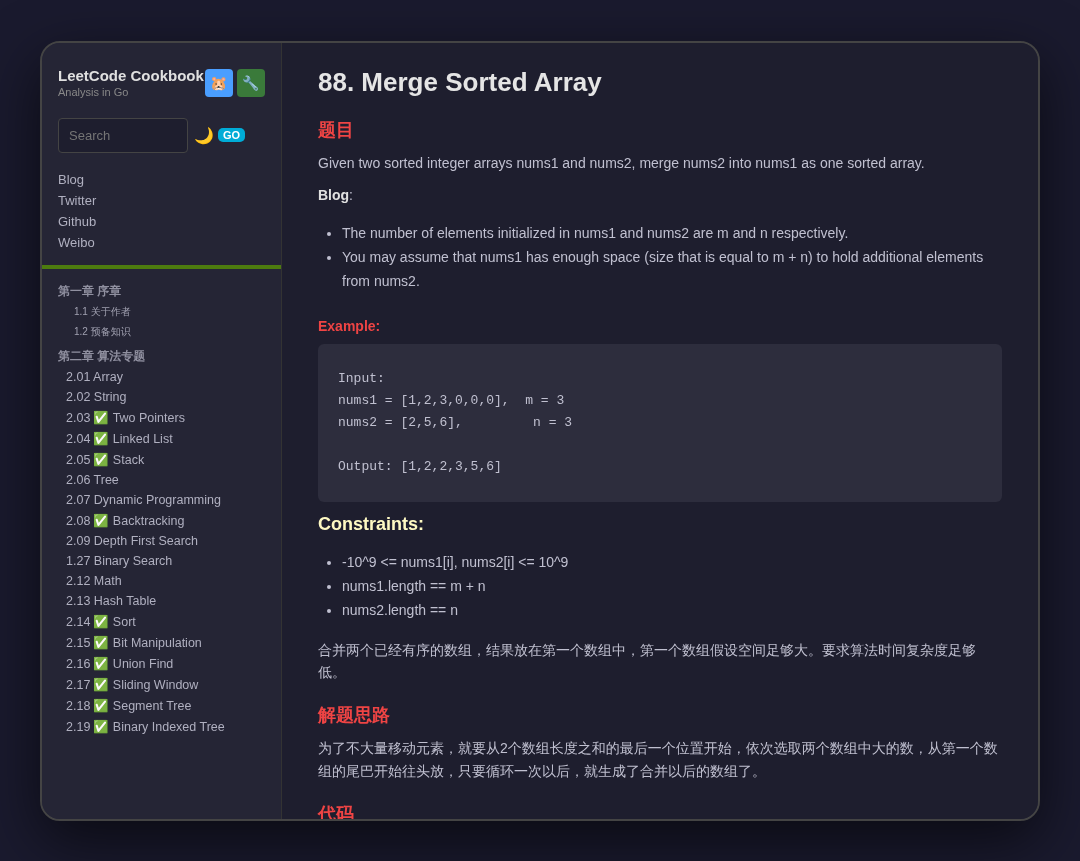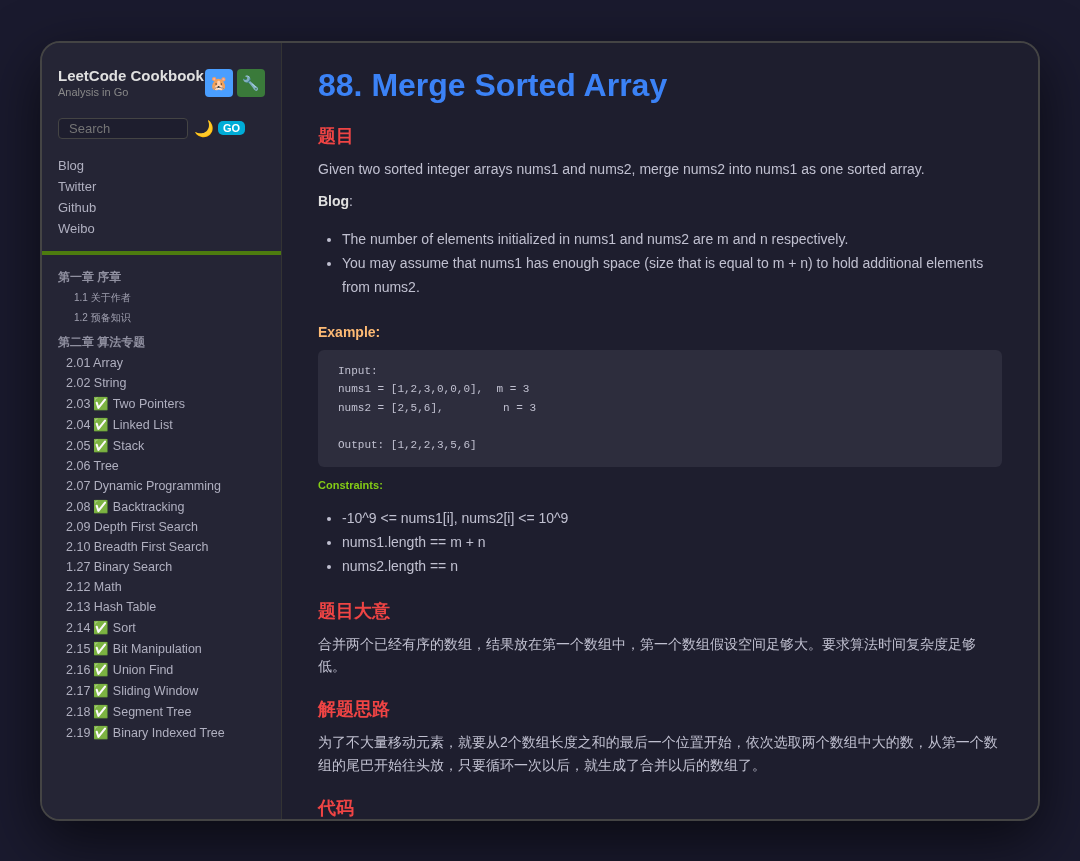--- a/index.html
+++ b/index.html
@@ -83,21 +83,21 @@
       padding: 8px 16px 12px;
       display: flex;
       align-items: center;
       gap: 6px;
     }
 
     .search-input {
       background: #1e1e2e;
       border: 1px solid #444;
       border-radius: 4px;
-      padding: 2px 10px;
+      padding: 9px 10px;
       color: #ccc;
       font-size: 13px;
       width: 130px;
       outline: none;
     }
 
     .search-icons {
       display: flex;
       gap: 4px;
       align-items: center;
@@ -161,23 +161,23 @@
       background: #1e1e2e;
       overflow-y: auto;
       padding: 24px 36px;
     }
 
     .main-content::-webkit-scrollbar { width: 6px; }
     .main-content::-webkit-scrollbar-track { background: #1e1e2e; }
     .main-content::-webkit-scrollbar-thumb { background: #555; border-radius: 3px; }
 
     .page-title {
-      font-size: 32px;
-      font-weight: 700;
-      color: #3b82f6;
+      font-size: 26px;
+      font-weight: 700;
+      color: #e5e5e5;
       margin-bottom: 20px;
     }
 
     .section-title {
       font-size: 18px;
       font-weight: 700;
       color: #ef4444;
       margin: 20px 0 10px;
     }
 
@@ -200,40 +200,40 @@
     }
 
     .bullet-list li {
       font-size: 14px;
       color: #c0c0d0;
       line-height: 1.7;
     }
 
     .example-label {
       font-weight: 700;
-      color: #fdba74;
+      color: #ef4444;
       font-size: 14px;
       margin: 24px 0 6px;
     }
 
     .code-block {
       background: #2d2d3d;
       border-radius: 6px;
-      padding: 12px 20px;
+      padding: 24px 20px;
       font-family: 'Courier New', monospace;
-      font-size: 11px;
+      font-size: 13px;
       color: #c0c0d0;
       margin: 10px 0;
       line-height: 1.7;
     }
 
     .constraints-label {
       font-weight: 700;
-      color: #84cc16;
-      font-size: 11px;
+      color: #fef9c3;
+      font-size: 18px;
       margin: 12px 0 6px;
     }
 
     .green-check { color: #4caf50; }
   </style>
 </head>
 <body>
 
 <div class="tablet-frame">
   <div class="tablet-inner">
@@ -277,21 +277,20 @@
         <div class="section-header">第二章 算法专题</div>
         <div class="sidebar-item">2.01 Array</div>
         <div class="sidebar-item">2.02 String</div>
         <div class="sidebar-item">2.03 <span class="green-check">✅</span> Two Pointers</div>
         <div class="sidebar-item">2.04 <span class="green-check">✅</span> Linked List</div>
         <div class="sidebar-item">2.05 <span class="green-check">✅</span> Stack</div>
         <div class="sidebar-item">2.06 Tree</div>
         <div class="sidebar-item">2.07 Dynamic Programming</div>
         <div class="sidebar-item">2.08 <span class="green-check">✅</span> Backtracking</div>
         <div class="sidebar-item">2.09 Depth First Search</div>
-        <div class="sidebar-item">2.10 Breadth First Search</div>
         <div class="sidebar-item">1.27 Binary Search</div>
         <div class="sidebar-item">2.12 Math</div>
         <div class="sidebar-item">2.13 Hash Table</div>
         <div class="sidebar-item">2.14 <span class="green-check">✅</span> Sort</div>
         <div class="sidebar-item">2.15 <span class="green-check">✅</span> Bit Manipulation</div>
         <div class="sidebar-item">2.16 <span class="green-check">✅</span> Union Find</div>
         <div class="sidebar-item">2.17 <span class="green-check">✅</span> Sliding Window</div>
         <div class="sidebar-item">2.18 <span class="green-check">✅</span> Segment Tree</div>
         <div class="sidebar-item">2.19 <span class="green-check">✅</span> Binary Indexed Tree</div>
       </div>
@@ -325,21 +324,20 @@
 
       <p class="constraints-label">
         <span>Constraints</span>:
       </p>
       <ul class="bullet-list">
         <li>-10^9 &lt;= nums1[i], nums2[i] &lt;= 10^9</li>
         <li>nums1.length == m + n</li>
         <li>nums2.length == n</li>
       </ul>
 
-      <h2 class="section-title">题目大意</h2>
       <p class="content-text">合并两个已经有序的数组，结果放在第一个数组中，第一个数组假设空间足够大。要求算法时间复杂度足够低。</p>
 
       <h2 class="section-title">解题思路</h2>
       <p class="content-text">为了不大量移动元素，就要从2个数组长度之和的最后一个位置开始，依次选取两个数组中大的数，从第一个数组的尾巴开始往头放，只要循环一次以后，就生成了合并以后的数组了。</p>
 
       <h2 class="section-title">代码</h2>
 
     </div>
 
   </div>

